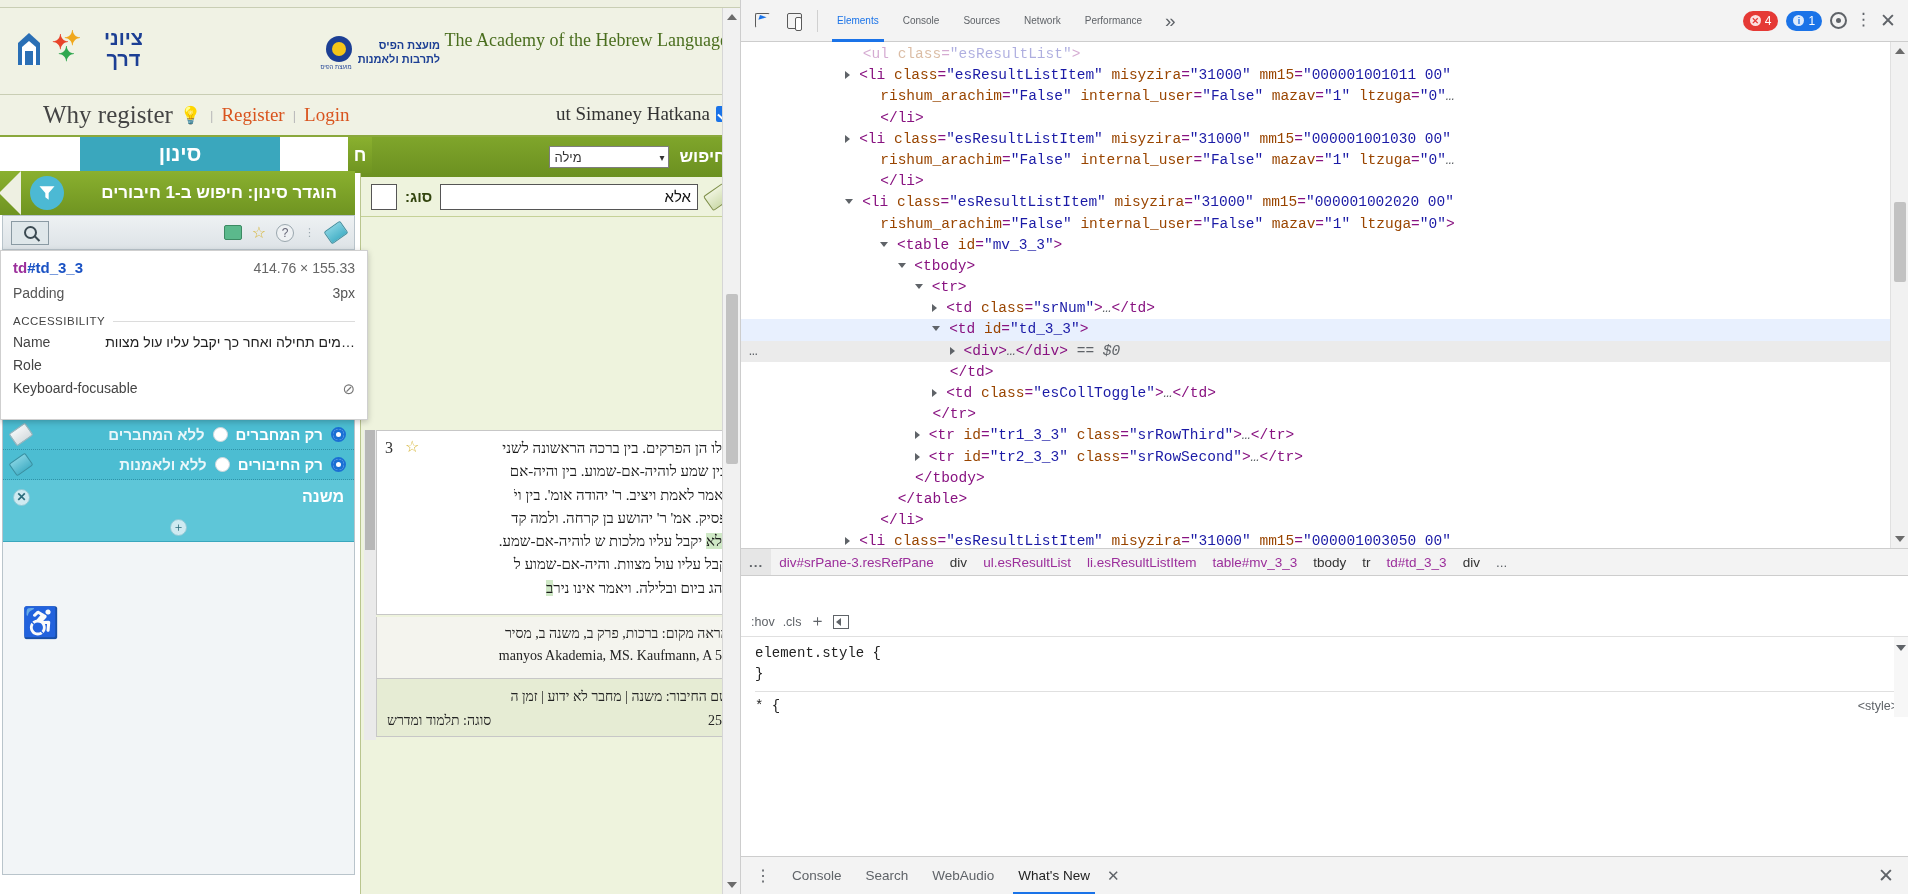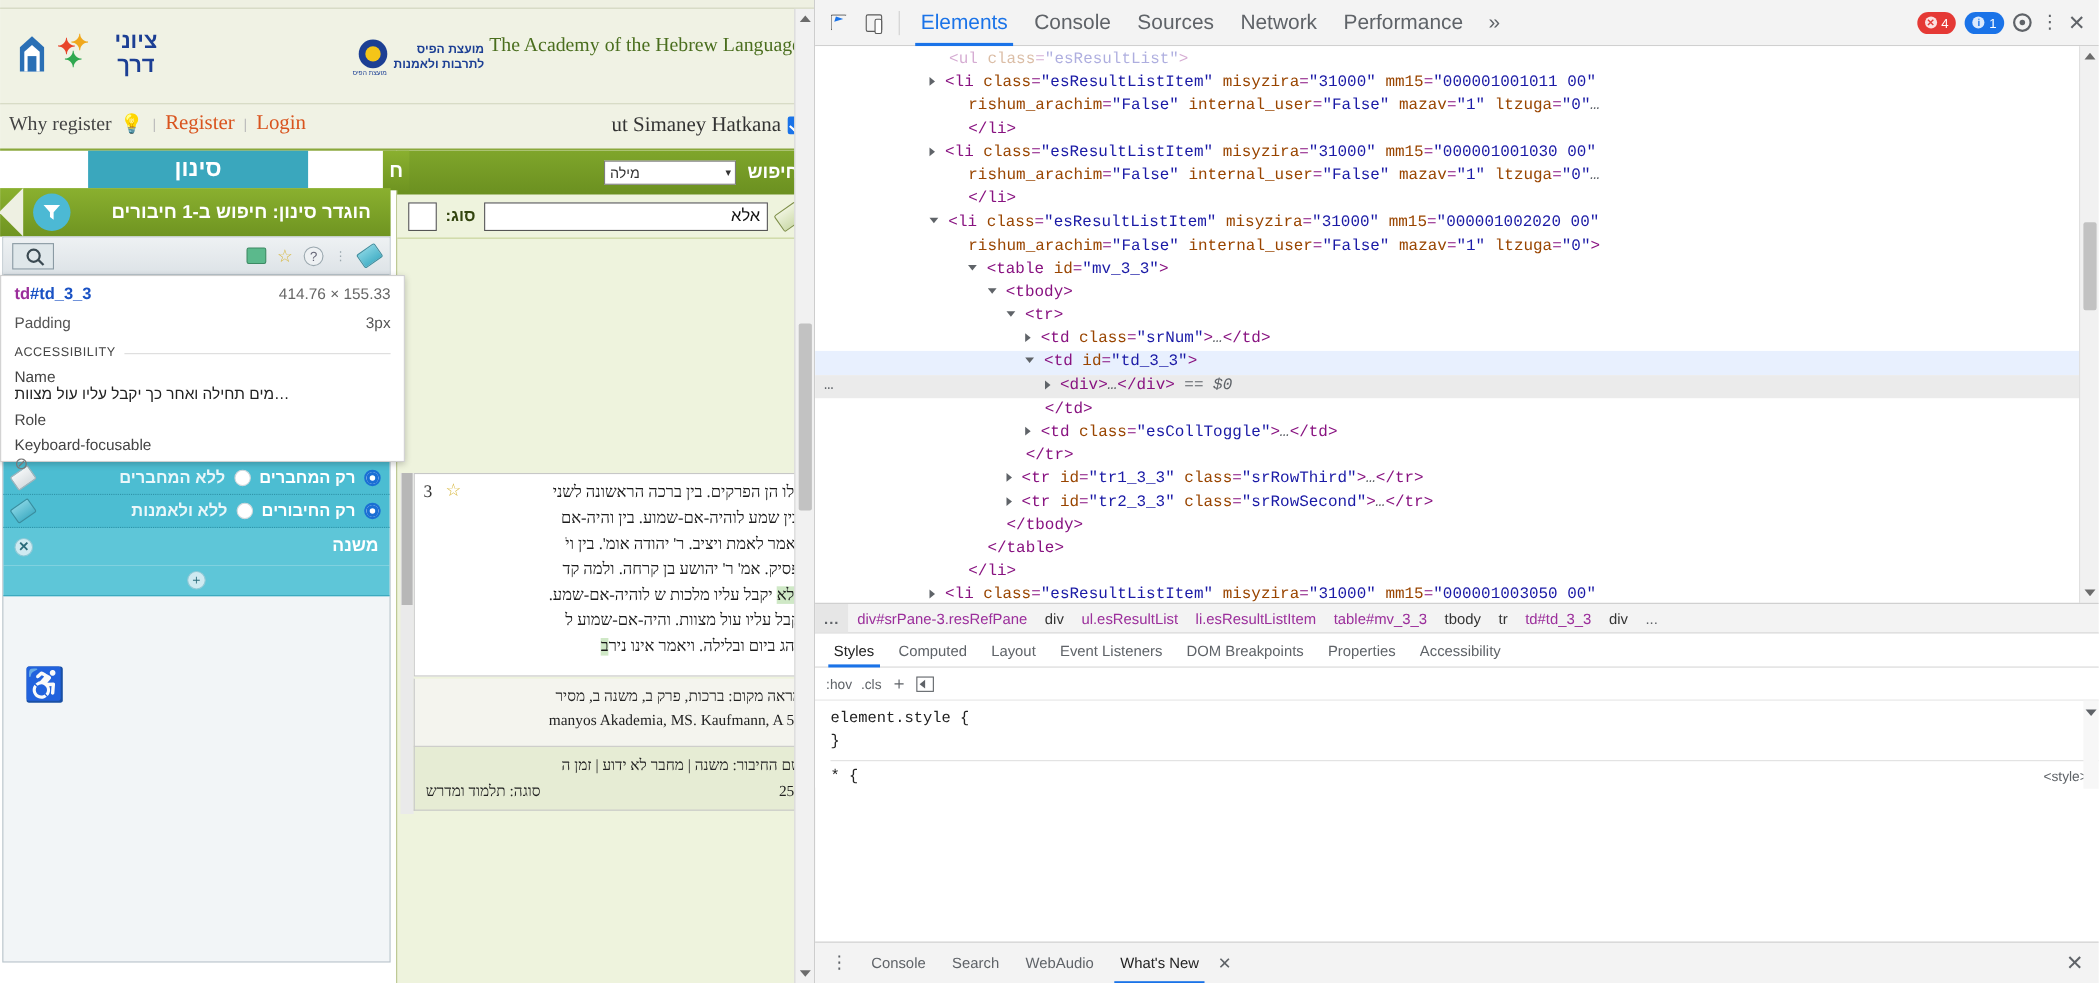--- a/index.html
+++ b/index.html
@@ -76,21 +76,21 @@
   .chk-blue {
     width: 16px; height: 16px; background:#1a73e8; border-radius:2px; position:relative;
   }
   .chk-blue::after{
     content:""; position:absolute; left:4px; top:2px; width:5px; height:9px;
     border:solid #fff; border-width:0 2px 2px 0; transform:rotate(42deg);
   }
   .userbar-right {
     position:absolute; left:8px; top:6px; display:flex; align-items:center; gap:8px; direction:ltr;
   }
-  .userbar-right .whyreg { font-size:18px; color:#444; font-family:"Liberation Serif", serif;}
+  .userbar-right .whyreg { font-size:25px; color:#444; font-family:"Liberation Serif", serif;margin-left:35px;}
   .bulb { font-size:17px; color:#f3c41b;}
   .ub-sep { color:#bbb; }
   .ub-link { font-size:19px; color:#d9541e; font-family:"Liberation Serif", serif;}
 
   
   .milim-col {
     position: absolute; right: 0; top: 137px; width: 380px; height: 757px;
     background: #eef3dd; border-left: 1px solid #b9c58e;
   }
   .milim-tab {
@@ -288,21 +288,21 @@
   .tip-row1 { display:flex; justify-content:space-between; align-items:baseline;}
   .tip-sel { font-size:15px; font-weight:bold;}
   .tip-sel .tag{ color:#9b2e9b;} .tip-sel .id{ color:#1a52c4;}
   .tip-dim { font-size:14px; color:#666;}
   .tip-row2 { display:flex; justify-content:space-between; margin-top:9px; font-size:14px; color:#555;}
   .tip-acc-hd {
     margin-top:14px; font-size:11.5px; letter-spacing:.5px; color:#444;
     display:flex; align-items:center; gap:8px;
   }
   .tip-acc-hd .line{ flex:1; height:1px; background:#dcdcdc;}
-  .tip-kv { display:flex; justify-content:space-between; margin-top:7px; font-size:14px; color:#444;flex-direction:column;}
+  .tip-kv { display:flex; justify-content:space-between; margin-top:7px; font-size:14px; color:#444;}
   .tip-kv .k { color:#444;}
   .tip-kv .v { color:#222; direction:rtl; max-width:250px; overflow:hidden; white-space:nowrap;
     text-overflow:ellipsis; text-align:right;}
   .tip-kv .no { font-size:15px; color:#777;}
 
   
   #devtools {
     position:absolute; left:740px; top:0; width:1168px; height:894px;
     background:#fff; border-left:1px solid #cdcdcd; direction:ltr;
     font-family:"Liberation Sans", sans-serif;
@@ -328,21 +328,21 @@
   }
   .device-ico {
     width:15px;height:16px;border:1.6px solid #5a5a5a;border-radius:2px; position:relative;
   }
   .device-ico::after{
     content:"";position:absolute;right:-1px;top:3px;width:5px;height:12px;
     border:1.6px solid #5a5a5a;border-radius:2px;background:#fff;
   }
   .tb-div { width:1px;height:22px;background:#d0d0d0;margin:0 6px;}
   .dt-tab {
-    font-size:19px; color:#5f6368; padding:0 11px; height:42px;
+    font-size:10px; color:#5f6368; padding:0 11px; height:42px;
     display:flex; align-items:center; position:relative;text-align:right;
   }
   .dt-tab.active { color:#1a73e8; }
   .dt-tab.active::after{
     content:""; position:absolute; left:6px; right:6px; bottom:0; height:2.5px; background:#1a73e8;
   }
   .dt-more { color:#5f6368; font-size:19px; padding:0 10px;}
   .dt-right { margin-left:auto; display:flex; align-items:center; gap:8px; padding-right:6px;}
   .badge {
     display:flex;align-items:center;gap:4px;height:20px;padding:0 7px;border-radius:10px;
@@ -733,29 +733,20 @@
         <span class="crumb">ul.esResultList</span>
         <span class="crumb">li.esResultListItem</span>
         <span class="crumb">table#mv_3_3</span>
         <span class="crumb dark">tbody</span>
         <span class="crumb dark">tr</span>
         <span class="crumb">td#td_3_3</span>
         <span class="crumb dark">div</span>
         <span class="crumb tail">...</span>
       </div>
 
-    <div class="styles-tabbar">
-      <span class="st-tab active">Styles</span>
-      <span class="st-tab">Computed</span>
-      <span class="st-tab">Layout</span>
-      <span class="st-tab">Event Listeners</span>
-      <span class="st-tab">DOM Breakpoints</span>
-      <span class="st-tab">Properties</span>
-      <span class="st-tab">Accessibility</span>
-    </div>
 
     <div class="filterbar">
       <span class="fb-btn">:hov</span>
       <span class="fb-btn">.cls</span>
       <span class="fb-plus">＋</span>
       <span class="fb-box"></span>
     </div>
 
     <div class="styles-body">
       <div>element.style {</div>

